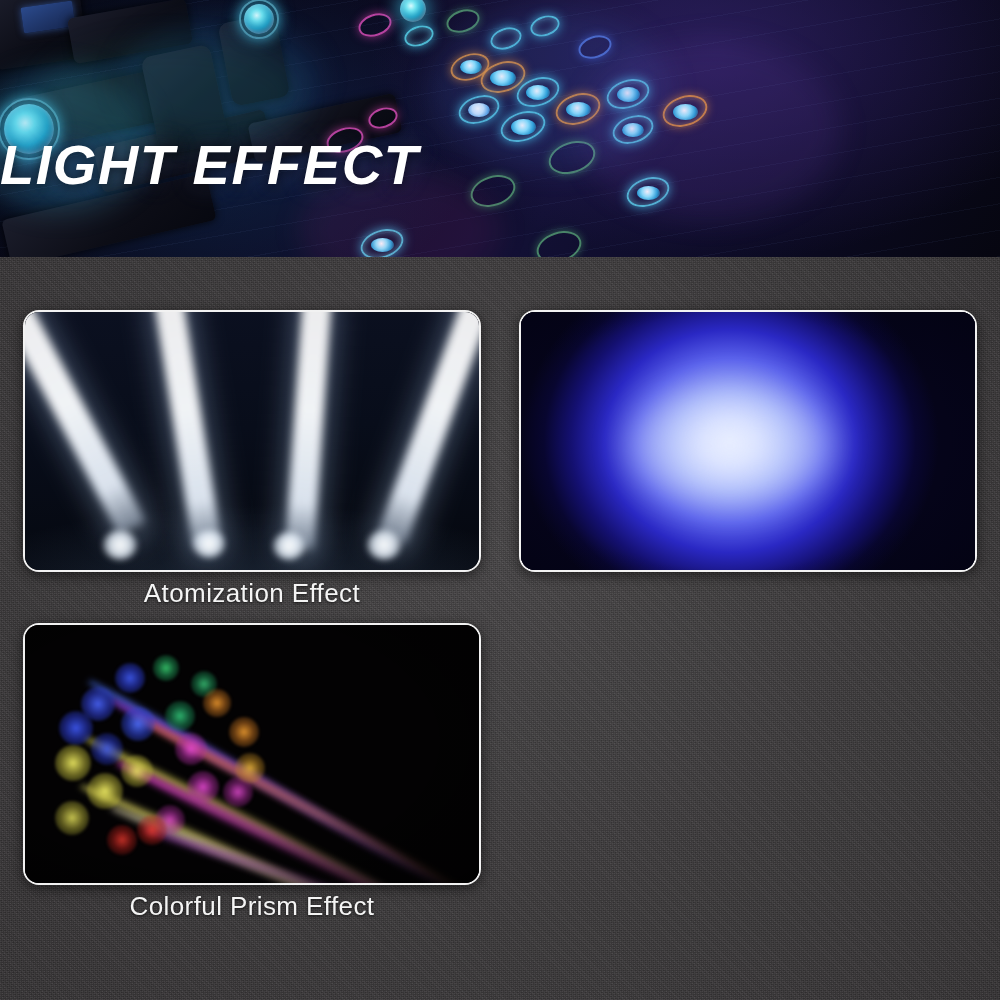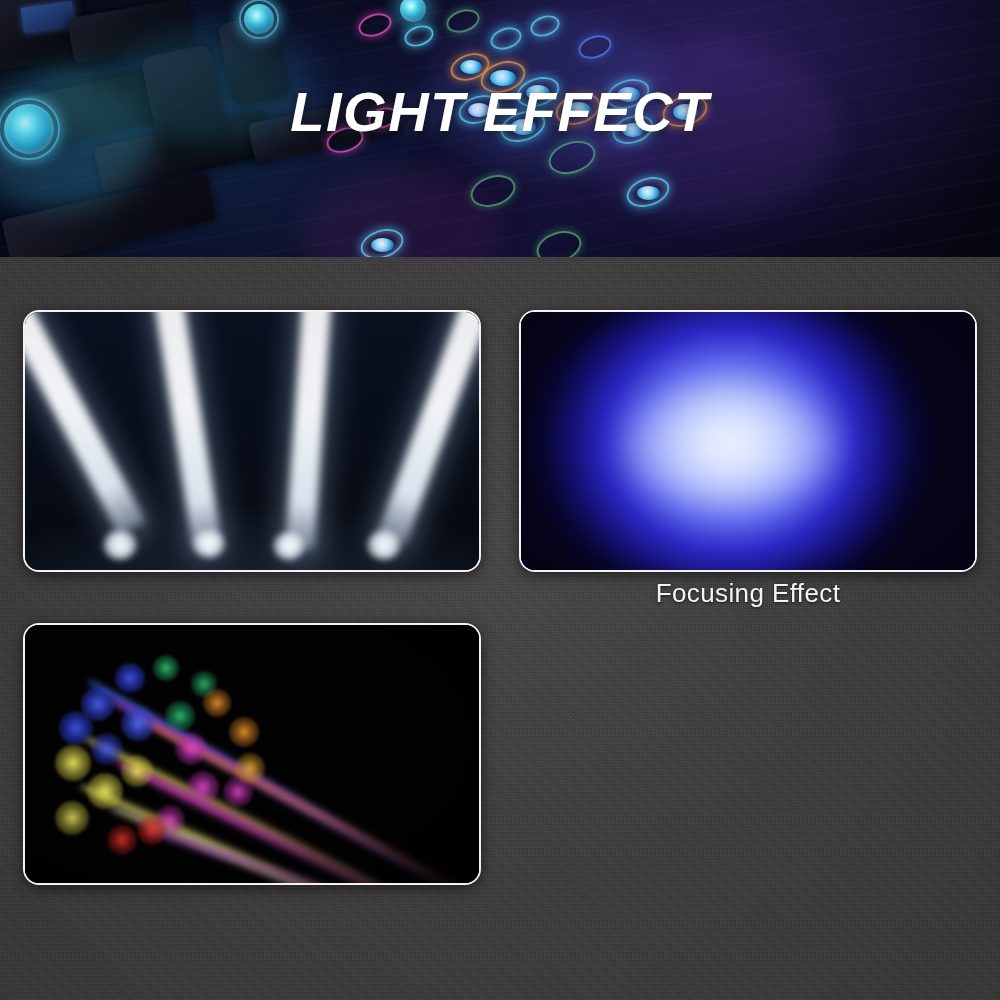--- a/index.html
+++ b/index.html
@@ -98,22 +98,22 @@
     position:absolute; border-radius:50%;
     background:radial-gradient(circle at 45% 40%, #ffffff 0%, #8fe8ff 35%, #2aa6d8 65%, rgba(10,40,70,0) 100%);
     filter:blur(.5px);
   }
   .ring-core-w {
     background:radial-gradient(circle at 45% 40%, #ffffff 0%, #cfe9ff 38%, #5fa9e8 70%, rgba(10,30,60,0) 100%);
   }
 
   
   .headline-wrap {
-    position:absolute; left:0; top:16px; width:1000px; height:257px;
-    display:flex; flex-direction:column; align-items:center; justify-content:flex-start;
+    position:absolute; left:0; top:2px; width:1000px; height:257px;
+    display:flex; flex-direction:row; align-items:center; justify-content:flex-start;
   }
   .title-main {
     margin-top:68px;
     font-size:56px; line-height:1;
     font-weight:bold; font-style:italic;
     color:#ffffff;
     letter-spacing:1.5px;
     text-shadow:0 2px 12px rgba(0,0,0,.65), 0 0 26px rgba(140,160,255,.28);
     white-space:nowrap;
   }
@@ -372,31 +372,31 @@
           <div class="beam" style="left:128px; top:-18px; width:29px; height:262px; transform:rotate(-9deg);"></div>
           <div class="beam-tip" style="left:168px; top:218px; width:32px; height:28px;"></div>
 
           <div class="beam" style="left:278px; top:-18px; width:29px; height:262px; transform:rotate(4deg);"></div>
           <div class="beam-tip" style="left:248px; top:220px; width:32px; height:28px;"></div>
 
           <div class="beam" style="left:440px; top:-16px; width:30px; height:266px; transform:rotate(20deg);"></div>
           <div class="beam-tip" style="left:342px; top:218px; width:34px; height:30px;"></div>
         </div>
       </div>
+      <div class="caption">Atomization Effect</div>
     </div>
 
     <div class="cell">
       <div class="card">
         <div class="card-inner">
           <div class="focus-bg"></div>
           <div class="focus-core"></div>
           <div class="focus-vig"></div>
         </div>
       </div>
-      <div class="caption">Focusing Effect</div>
     </div>
 
     <div class="cell">
       <div class="card">
         <div class="card-inner">
           <div class="cp-bg"></div>
 
           <div class="trail" style="left:64px; top:52px; width:400px; height:9px; transform:rotate(30deg);
                       background:linear-gradient(90deg, rgba(70,110,235,.85) 0%, rgba(90,80,220,.5) 45%, rgba(60,50,170,0) 100%);"></div>
           <div class="trail" style="left:86px; top:70px; width:410px; height:10px; transform:rotate(29deg);
@@ -458,16 +458,17 @@
                       background:radial-gradient(circle, rgba(235,180,55,.88) 0%, rgba(190,135,35,.48) 48%, rgba(95,65,18,0) 100%);"></div>
 
           <div class="flower" style="left:112px; top:190px; width:30px; height:30px;
                       background:radial-gradient(circle, rgba(228,55,45,.9) 0%, rgba(175,30,25,.5) 48%, rgba(90,15,12,0) 100%);"></div>
           <div class="flower" style="left:82px; top:200px; width:30px; height:30px;
                       background:radial-gradient(circle, rgba(228,55,45,.88) 0%, rgba(175,30,25,.48) 48%, rgba(90,15,12,0) 100%);"></div>
 
           <div class="cp-vig"></div>
         </div>
       </div>
+      <div class="caption">Colorful Prism Effect</div>
     </div>
 
   </div>
 </div>
 
 </body></html>

